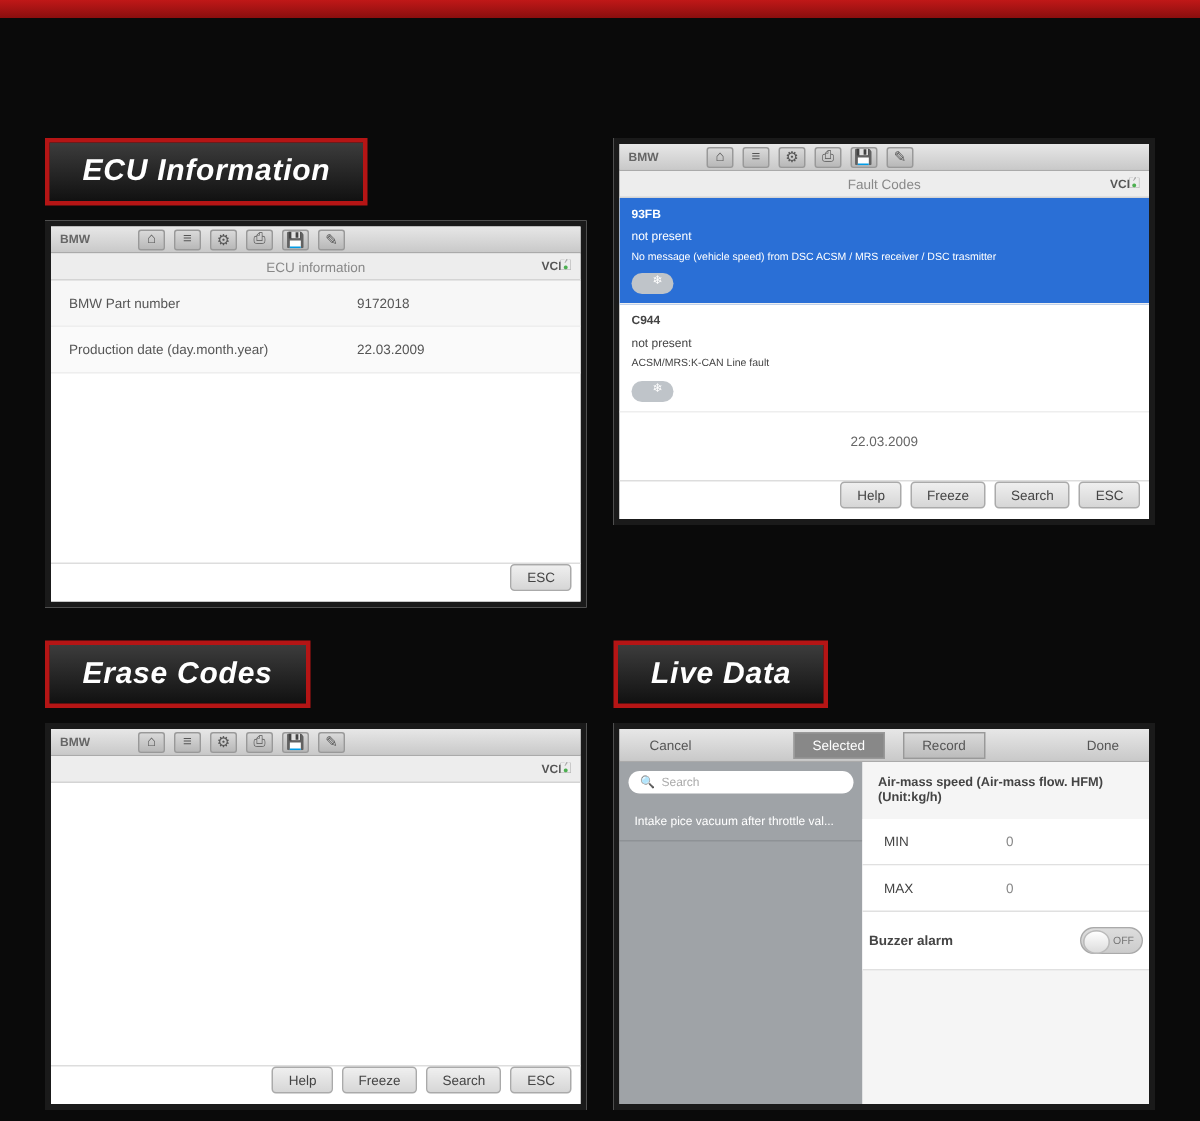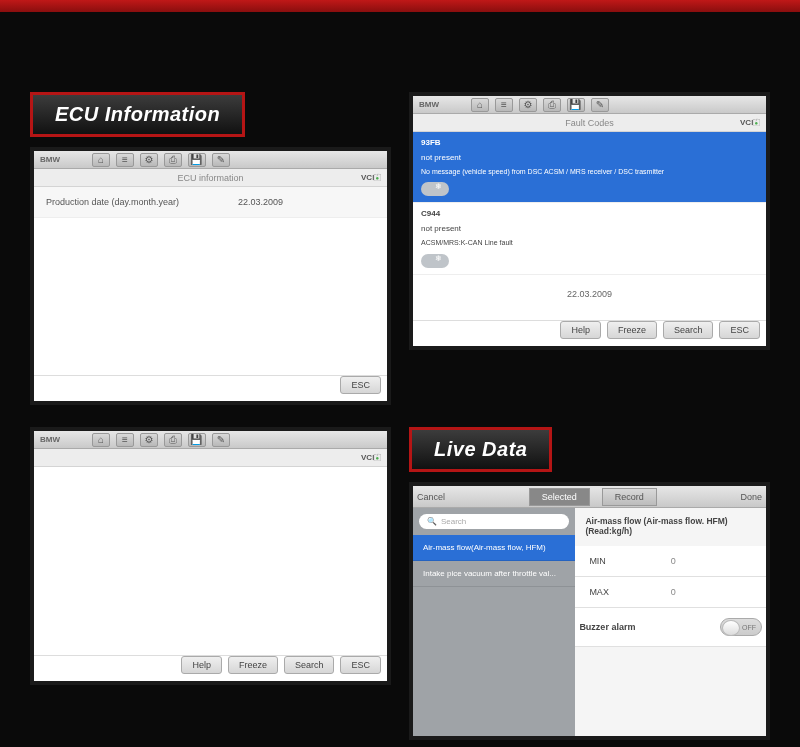--- a/index.html
+++ b/index.html
@@ -146,21 +146,21 @@
   .fc-toggle::before {
     content: '❄'; color: #fff; font-size: 8px;
     position: absolute; left: 14px; top: 0px;
   }
   .fc-date { text-align: center; padding: 14px 0; font-size: 9px; color: #666; }
   
   .ld-top {
     height: 22px;
     background: linear-gradient(to bottom, #e7e7e7, #c9c9c9);
     display: flex; align-items: center; justify-content: space-between;
-    padding: 0 4px; font-size: 9px; color: #555;
+    padding: 0 20px; font-size: 9px; color: #555;
     border-bottom: 1px solid #aaa;
   }
   .ld-tabs { display: flex; gap: 12px; }
   .ld-tab {
     padding: 3px 12px;
     background: linear-gradient(to bottom,#d9d9d9,#bcbcbc);
     border: 1px solid #999;
     font-size: 9px;
     color:#555;
   }
@@ -252,20 +252,24 @@
           <div class="tb-icon">💾</div>
           <div class="tb-icon">✎</div>
         </div>
       </div>
       <div class="sub-header">
         <span>ECU information</span>
         <span class="vci-tag">VCI</span>
         <span class="cam-icon">⏍</span>
       </div>
       <div class="content">
+        <div class="info-row">
+          <div class="info-label">BMW Part number</div>
+          <div class="info-value">9172018</div>
+        </div>
         <div class="info-row">
           <div class="info-label">Production date (day.month.year)</div>
           <div class="info-value">22.03.2009</div>
         </div>
       </div>
       <div class="footer">
         <button class="btn">ESC</button>
       </div>
     </div>
   </div>
@@ -306,20 +310,23 @@
       <div class="footer">
         <button class="btn">Help</button>
         <button class="btn">Freeze</button>
         <button class="btn">Search</button>
         <button class="btn">ESC</button>
       </div>
     </div>
   </div>
 
   <div class="panel">
+    <div class="panel-title-wrap">
+      <div class="panel-title">Erase Codes</div>
+    </div>
     <div class="screen">
       <div class="app-toolbar">
         <div class="tb-brand">BMW</div>
         <div class="tb-icons">
           <div class="tb-icon">⌂</div>
           <div class="tb-icon">≡</div>
           <div class="tb-icon">⚙</div>
           <div class="tb-icon">⎙</div>
           <div class="tb-icon">💾</div>
           <div class="tb-icon">✎</div>
@@ -352,25 +359,24 @@
           <div class="ld-tab">Record</div>
         </div>
         <span>Done</span>
       </div>
       <div class="ld-body">
         <div class="ld-left">
           <div class="ld-search">
             <span>🔍</span>
             <span>Search</span>
           </div>
-          <div class="ld-item sel">Air-mass flow(Air-mass flow, HFM)</div>
           <div class="ld-item">Intake pice vacuum after throttle val...</div>
         </div>
         <div class="ld-right">
-          <div class="ld-right-title">Air-mass flow (Air-mass flow. HFM)(Read:kg/h)</div>
+          <div class="ld-right-title">Air-mass speed (Air-mass flow. HFM)(Unit:kg/h)</div>
           <div class="ld-kv">
             <div class="k">MIN</div>
             <div class="v">0</div>
           </div>
           <div class="ld-kv">
             <div class="k">MAX</div>
             <div class="v">0</div>
           </div>
           <div class="ld-buzzer">
             <div style="font-weight:bold;">Buzzer alarm</div>

